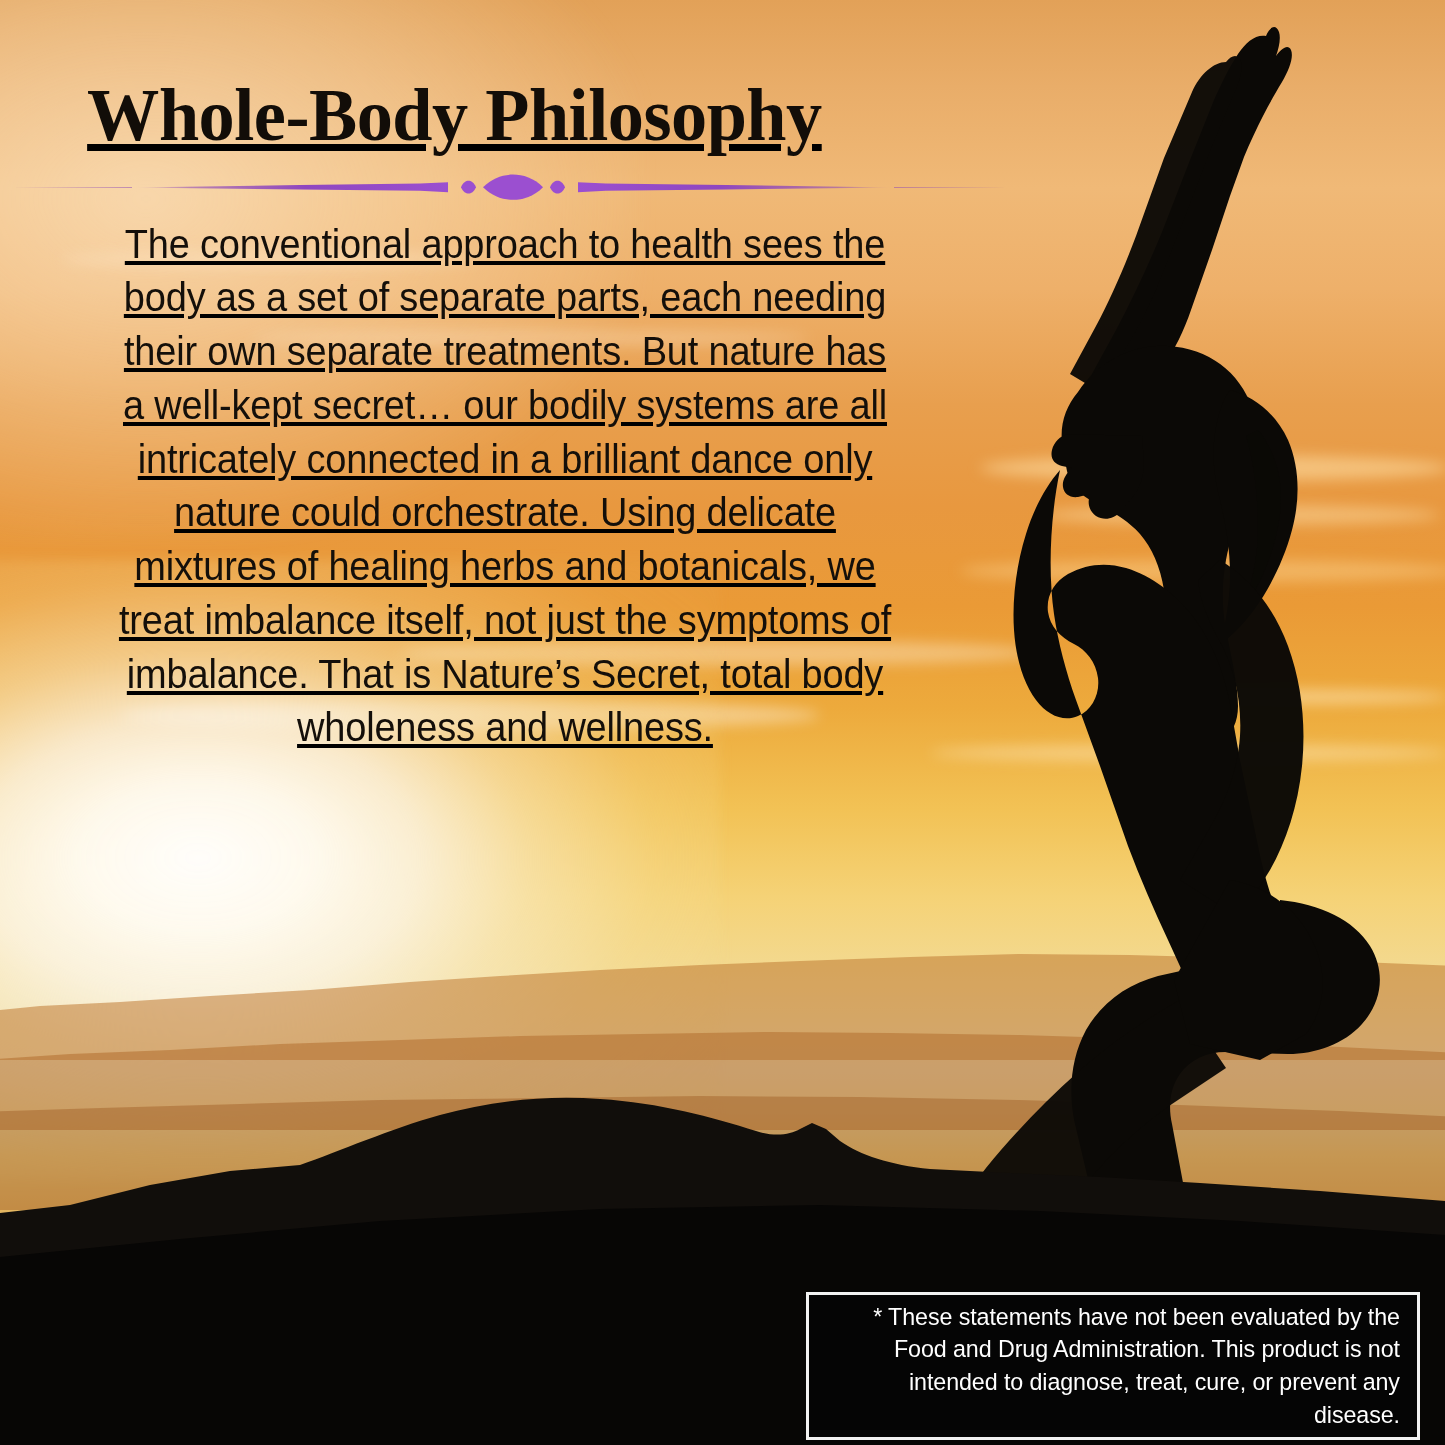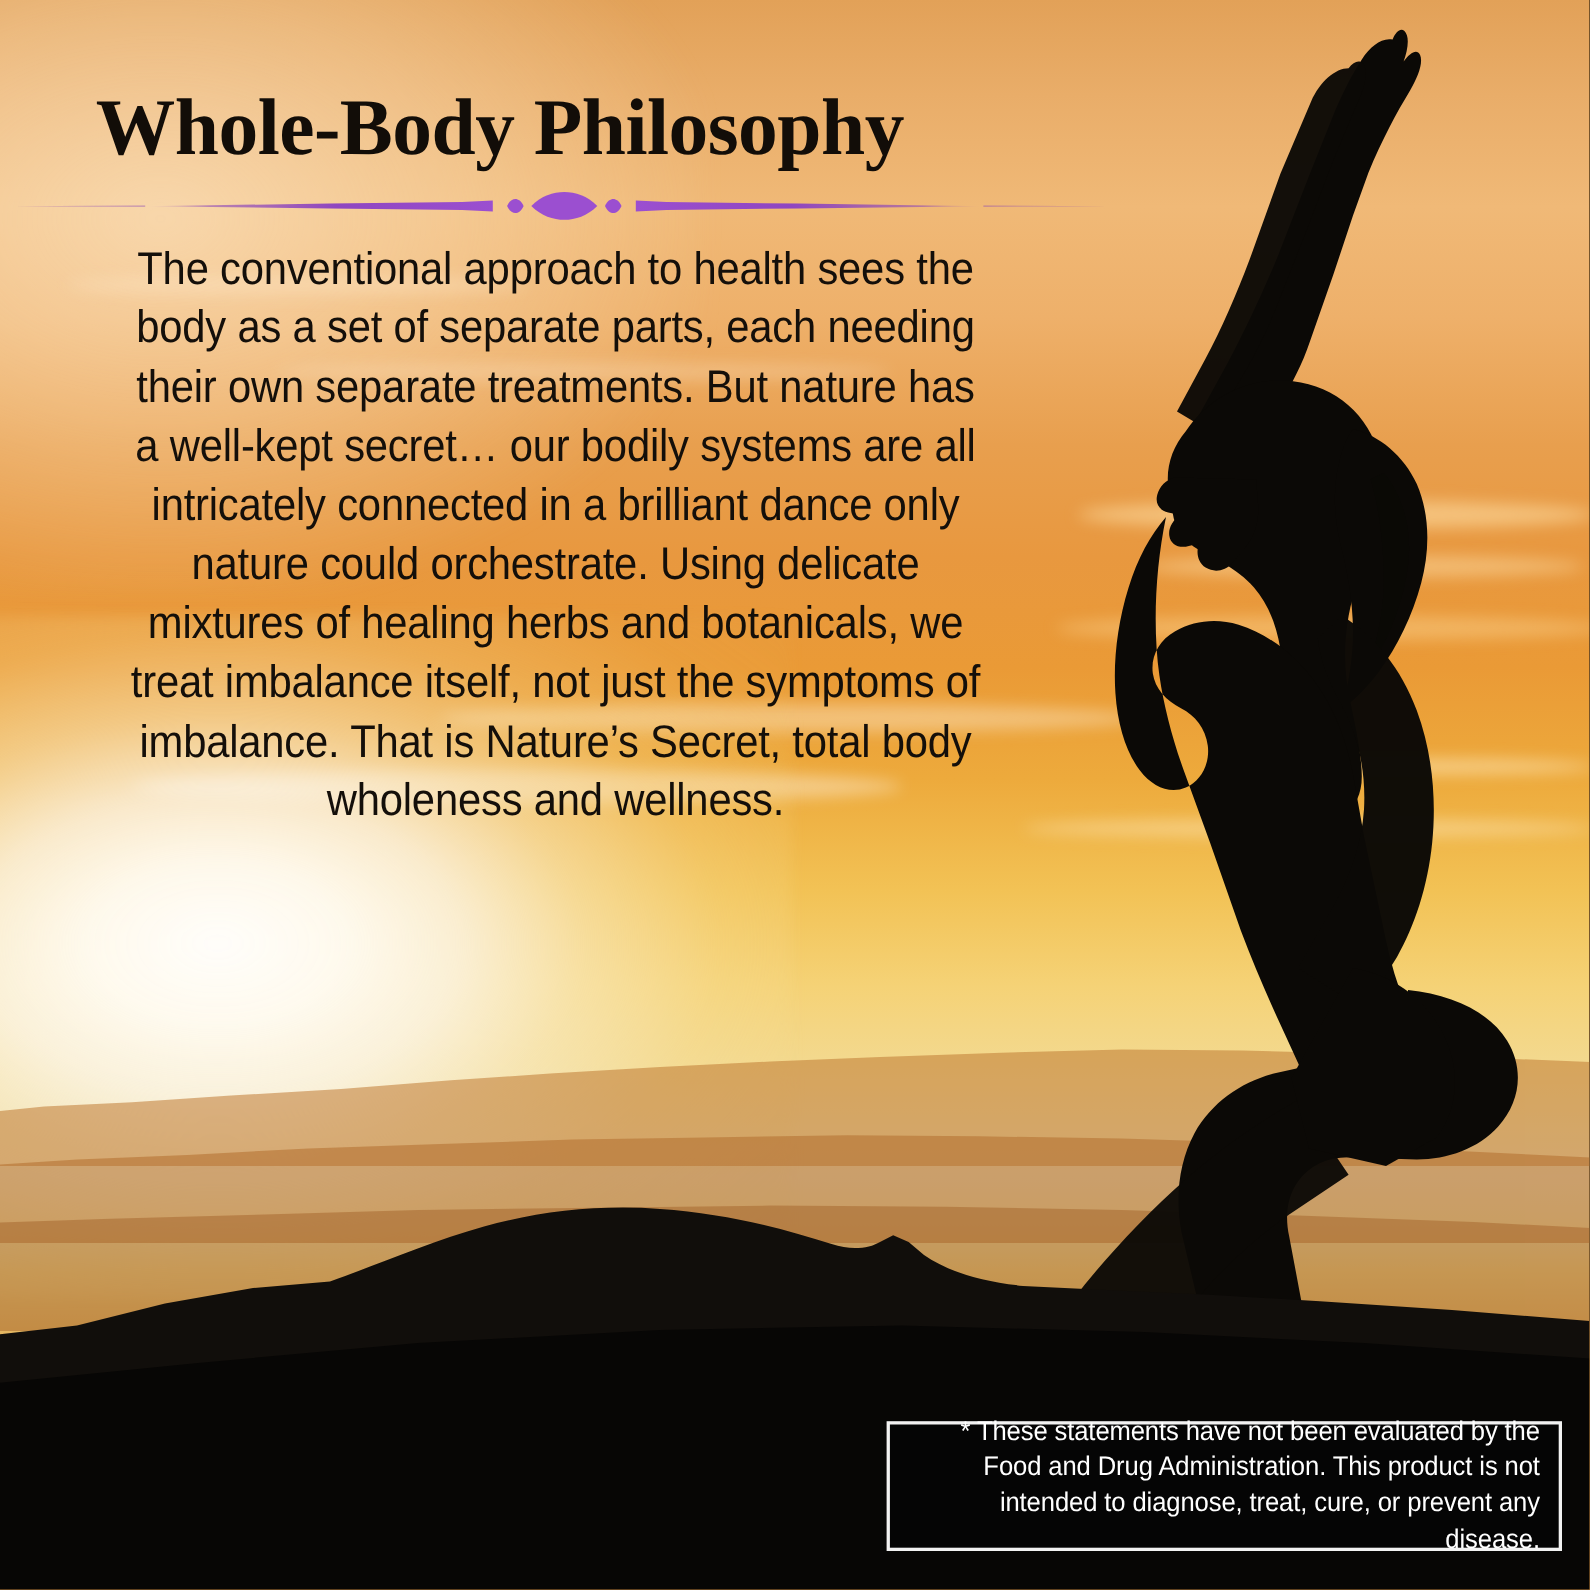--- a/index.html
+++ b/index.html
@@ -104,20 +104,21 @@
     left: 0; bottom: 0;
     width: 1445px; height: 420px;
   }
   .fg svg { display:block; width:100%; height:100%; }
 
   
   .panel {
     position: absolute;
     left: 0; top: 0;
     width: 1010px;
+    text-decoration: underline;
   }
   .title {
     margin: 0;
     padding: 78px 0 0 0;
     text-align: left;
     padding-left: 88px;
     font-family: "Liberation Serif", serif;
     font-weight: bold;
     font-size: 73px;
     line-height: 1.05;
@@ -147,21 +148,21 @@
     transform-origin: center top;
     letter-spacing: -0.2px;
   }
 
   
   .disclaimer {
     position: absolute;
     left: 806px;
     top: 1292px;
     width: 614px;
-    height: 118px;
+    height: 148px;
     box-sizing: border-box;
     background: #050505;
     border: 3px solid #f2f2f2;
     display: flex;
     align-items: center;
   }
   .disclaimer p {
     margin: 0;
     padding: 0 18px 0 24px;
     text-align: right;

